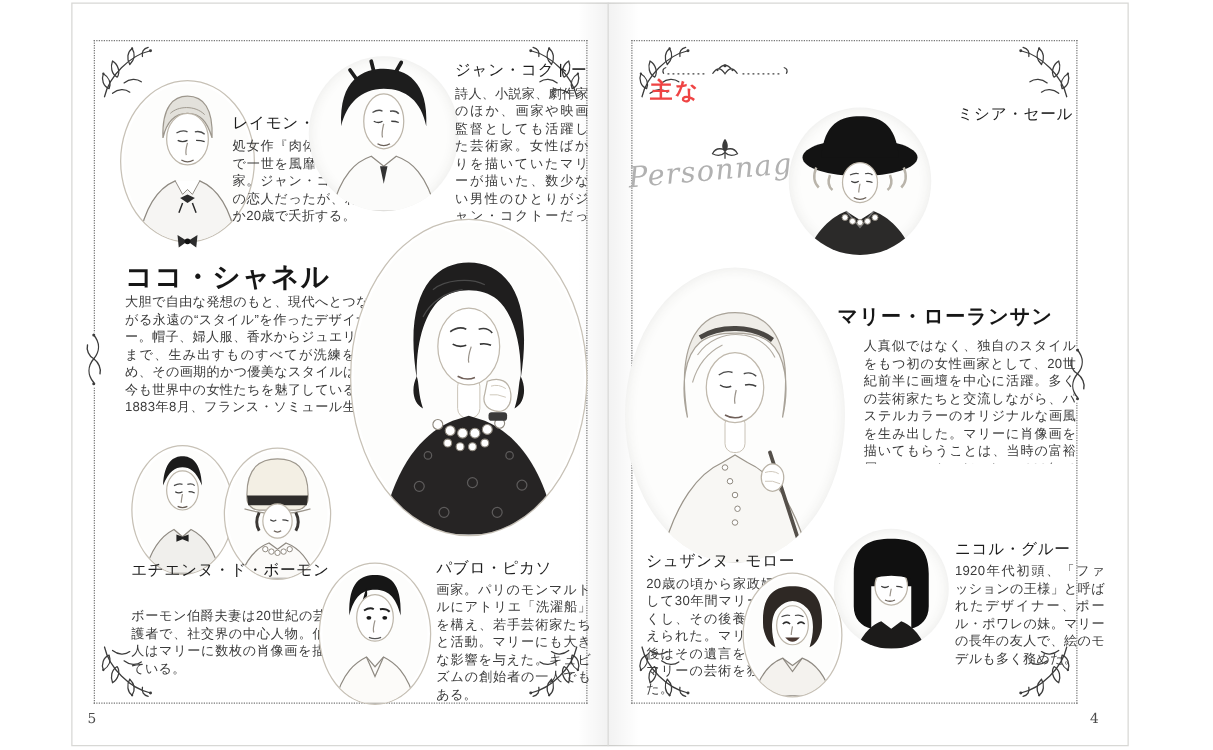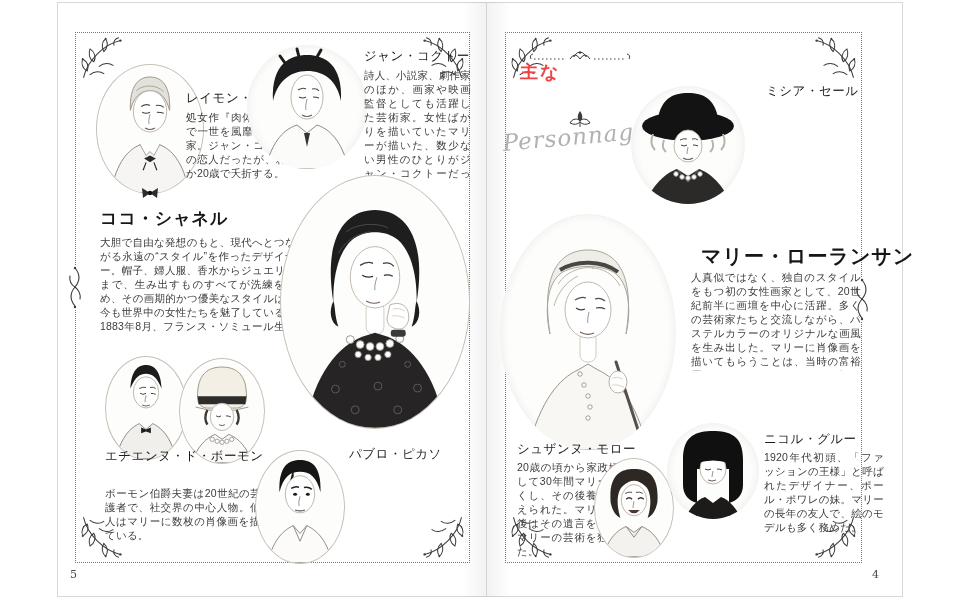--- a/index.html
+++ b/index.html
@@ -17,21 +17,21 @@
   .orn.tr{transform:scaleX(-1)} .orn.bl{transform:scaleY(-1)} .orn.br{transform:scale(-1,-1)}
   .morn{position:absolute;width:14px;height:44px;background:#fff}
   
   .pt{position:absolute;border-radius:50%;overflow:hidden;background:#fdfdfc}
   .pt svg{display:block;width:100%;height:100%}
   .pt.bd{border:1px solid #c7c1b6;box-shadow:inset 0 0 0 2px #fff}
   .pt.vg{box-shadow:inset 0 0 10px rgba(60,55,45,.10)}
   .bow{position:absolute;width:20px;height:13px}
   
   .cname{position:absolute;font-weight:normal;color:#1d1d1d;font-size:12.5px;letter-spacing:.5px;white-space:nowrap}
-  .cname-lg{position:absolute;font-weight:bold;color:#161616;font-size:17px;letter-spacing:1px;white-space:nowrap}
+  .cname-lg{position:absolute;font-weight:bold;color:#161616;font-size:22px;letter-spacing:1px;white-space:nowrap}
   .cname2{display:block;white-space:nowrap}
   .cdesc{position:absolute;font-size:10.5px;line-height:1.33;color:#3b3b3b;text-align:justify;letter-spacing:.2px;overflow:hidden}
   .pagenum{position:absolute;font-family:"DejaVu Serif","Liberation Serif",serif;font-size:11px;color:#4a4a4a}
   
   .title-jp{position:absolute;left:520px;width:120px;text-align:left;
     font-family:"Liberation Serif","DejaVu Serif",serif;font-weight:bold;color:#ef4444;
     font-size:18px;letter-spacing:2px;line-height:1.18;white-space:nowrap}
   .title-script{position:absolute;left:502px;top:123px;width:160px;text-align:center;
     font-family:"DejaVu Serif","Liberation Serif",serif;font-style:italic;color:#b1b1b1;
     font-size:23px;letter-spacing:1px;transform:rotate(-5deg);white-space:nowrap}
@@ -249,20 +249,21 @@
       <path d="M36,38 q5,-3 8,-1 M49,37 q5,-1 8,2" stroke="#222" stroke-width="1.6" fill="none"></path>
       <ellipse cx="40" cy="44" rx="2" ry="1.6" fill="#1a1a1a"></ellipse>
         <ellipse cx="53" cy="44" rx="2" ry="1.6" fill="#1a1a1a"></ellipse>
       <path d="M45,46 q-2,7 -1,10" stroke="#9a938a" fill="none"></path>
       <path d="M40,60 q5,2 10,0" stroke="#555" fill="none" stroke-width="1.1"></path>
       <path d="M12,114 C18,88 30,80 38,76 L45,84 L52,76 C60,80 72,88 78,114 Z" fill="#fcfbf9" stroke="#8f8a82"></path>
       <path d="M38,76 L45,92 L52,76" fill="none" stroke="#8f8a82"></path>
     </svg>
   </div>
   <div class="cname" style="left:349px;top:446px">パブロ・ピカソ</div>
+  <div class="cdesc" style="left:349px;top:466px;width:124px;height:96px">画家。パリのモンマルトルにアトリエ「洗濯船」を構え、若手芸術家たちと活動。マリーにも大きな影響を与えた。キュビズムの創始者の一人でもある。</div>
 
   <div class="pagenum" style="left:70px;top:568px">5</div>
 
   <div class="frame frame-right"></div>
 
   <svg class="orn" style="left:509px;top:36px" viewBox="0 0 50 50">
       <g fill="none" stroke="#3c3c3c" stroke-width="1.1" stroke-linecap="round">
         <path d="M5,45 C9,27 27,9 45,5"></path>
         <path d="M9,38 C4,36 2,30 4,25 C9,28 11,33 9,38"></path>
         <path d="M16,28 C11,25 10,19 12,14 C17,17 19,24 16,28"></path>
@@ -399,21 +400,21 @@
           <circle cx="88" cy="182" r="2.2"></circle>
           <circle cx="90" cy="193" r="2.2"></circle>
           <circle cx="88" cy="204" r="2.2"></circle>
         </g>
       <path d="M116,148 L140,222" stroke="#55504a" stroke-width="3" stroke-linecap="round"></path>
       <ellipse cx="118" cy="168" rx="9" ry="11" fill="#fff" stroke="#b9b2a6"></ellipse>
       <path d="M112,164 q6,-2 11,1 M112,171 q6,-1 12,2" stroke="#cfc8bc" fill="none" stroke-width=".8"></path>
     </svg>
   </div>
 
-  <div class="cname-lg" style="left:701px;top:243px;font-size:20px">マリー・ローランサン</div>
+  <div class="cname-lg" style="left:670px;top:243px;font-size:16px">マリー・ローランサン</div>
   <div class="cdesc" style="left:691px;top:271px;width:170px;height:100px">人真似ではなく、独自のスタイルをもつ初の女性画家として、20世紀前半に画壇を中心に活躍。多くの芸術家たちと交流しながら、パステルカラーのオリジナルな画風を生み出した。マリーに肖像画を描いてもらうことは、当時の富裕層のステータスだった。1883年10月、パリ生まれの蠍座。</div>
 
   <div class="cname" style="left:517px;top:441px">シュザンヌ・モロー</div>
   <div class="cdesc" style="left:517px;top:461px;width:114px;height:104px">20歳の頃から家政婦として30年間マリーに尽くし、その後養女に迎えられた。マリーの死後はその遺言を守り、マリーの芸術を独占した。</div>
   <div class="pt bd" style="left:594px;top:458px;width:80px;height:100px">
     <svg viewBox="0 0 80 100">
       <path d="M16,44 C14,16 26,10 40,10 C54,10 66,16 64,44 C62,54 58,58 54,60 C58,48 58,34 52,28 C44,20 36,20 28,28 C22,34 22,48 26,60 C22,58 18,54 16,44 Z" fill="#2e2824"></path>
       <ellipse cx="40" cy="42" rx="13" ry="16" fill="#fff" stroke="#bdb6aa"></ellipse>
       <path d="M31,35 q4,-2 7,-1 M42,34 q4,-1 7,1" stroke="#4c4c4c" fill="none" stroke-width="1"></path>
       <path d="M32,41 q3,-3 6,0 M44,41 q3,-3 6,0" stroke="#2e2e2e" stroke-width="1.3" fill="none"></path>

